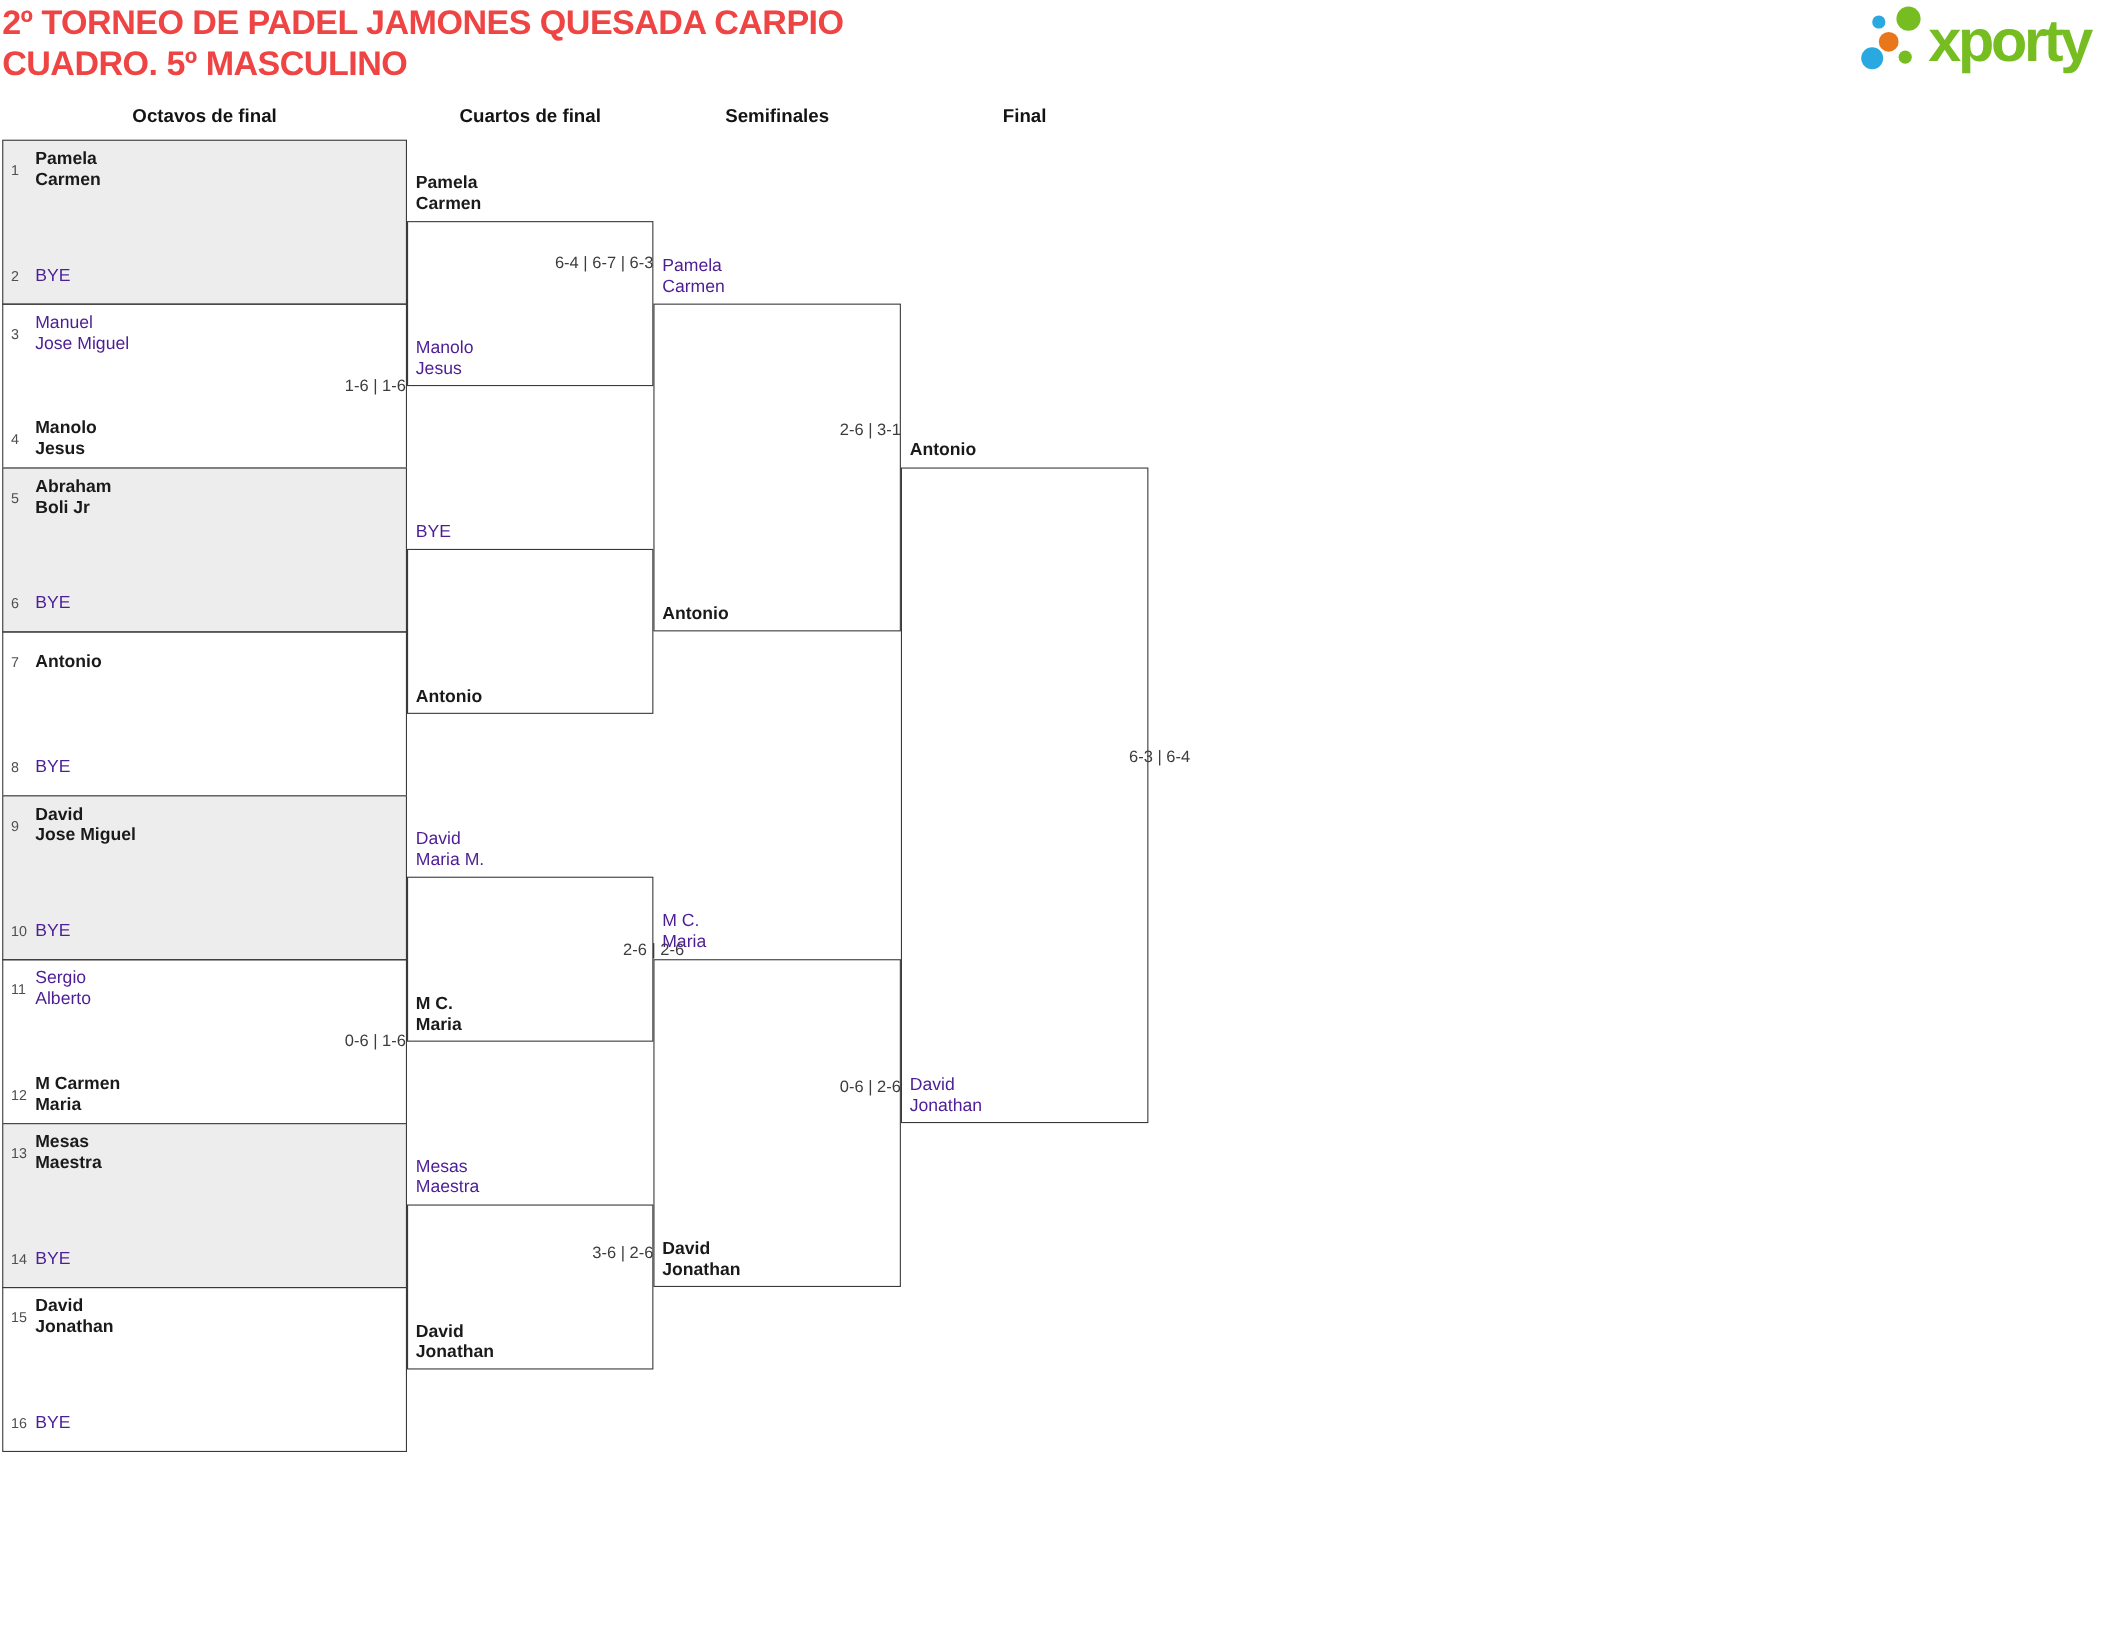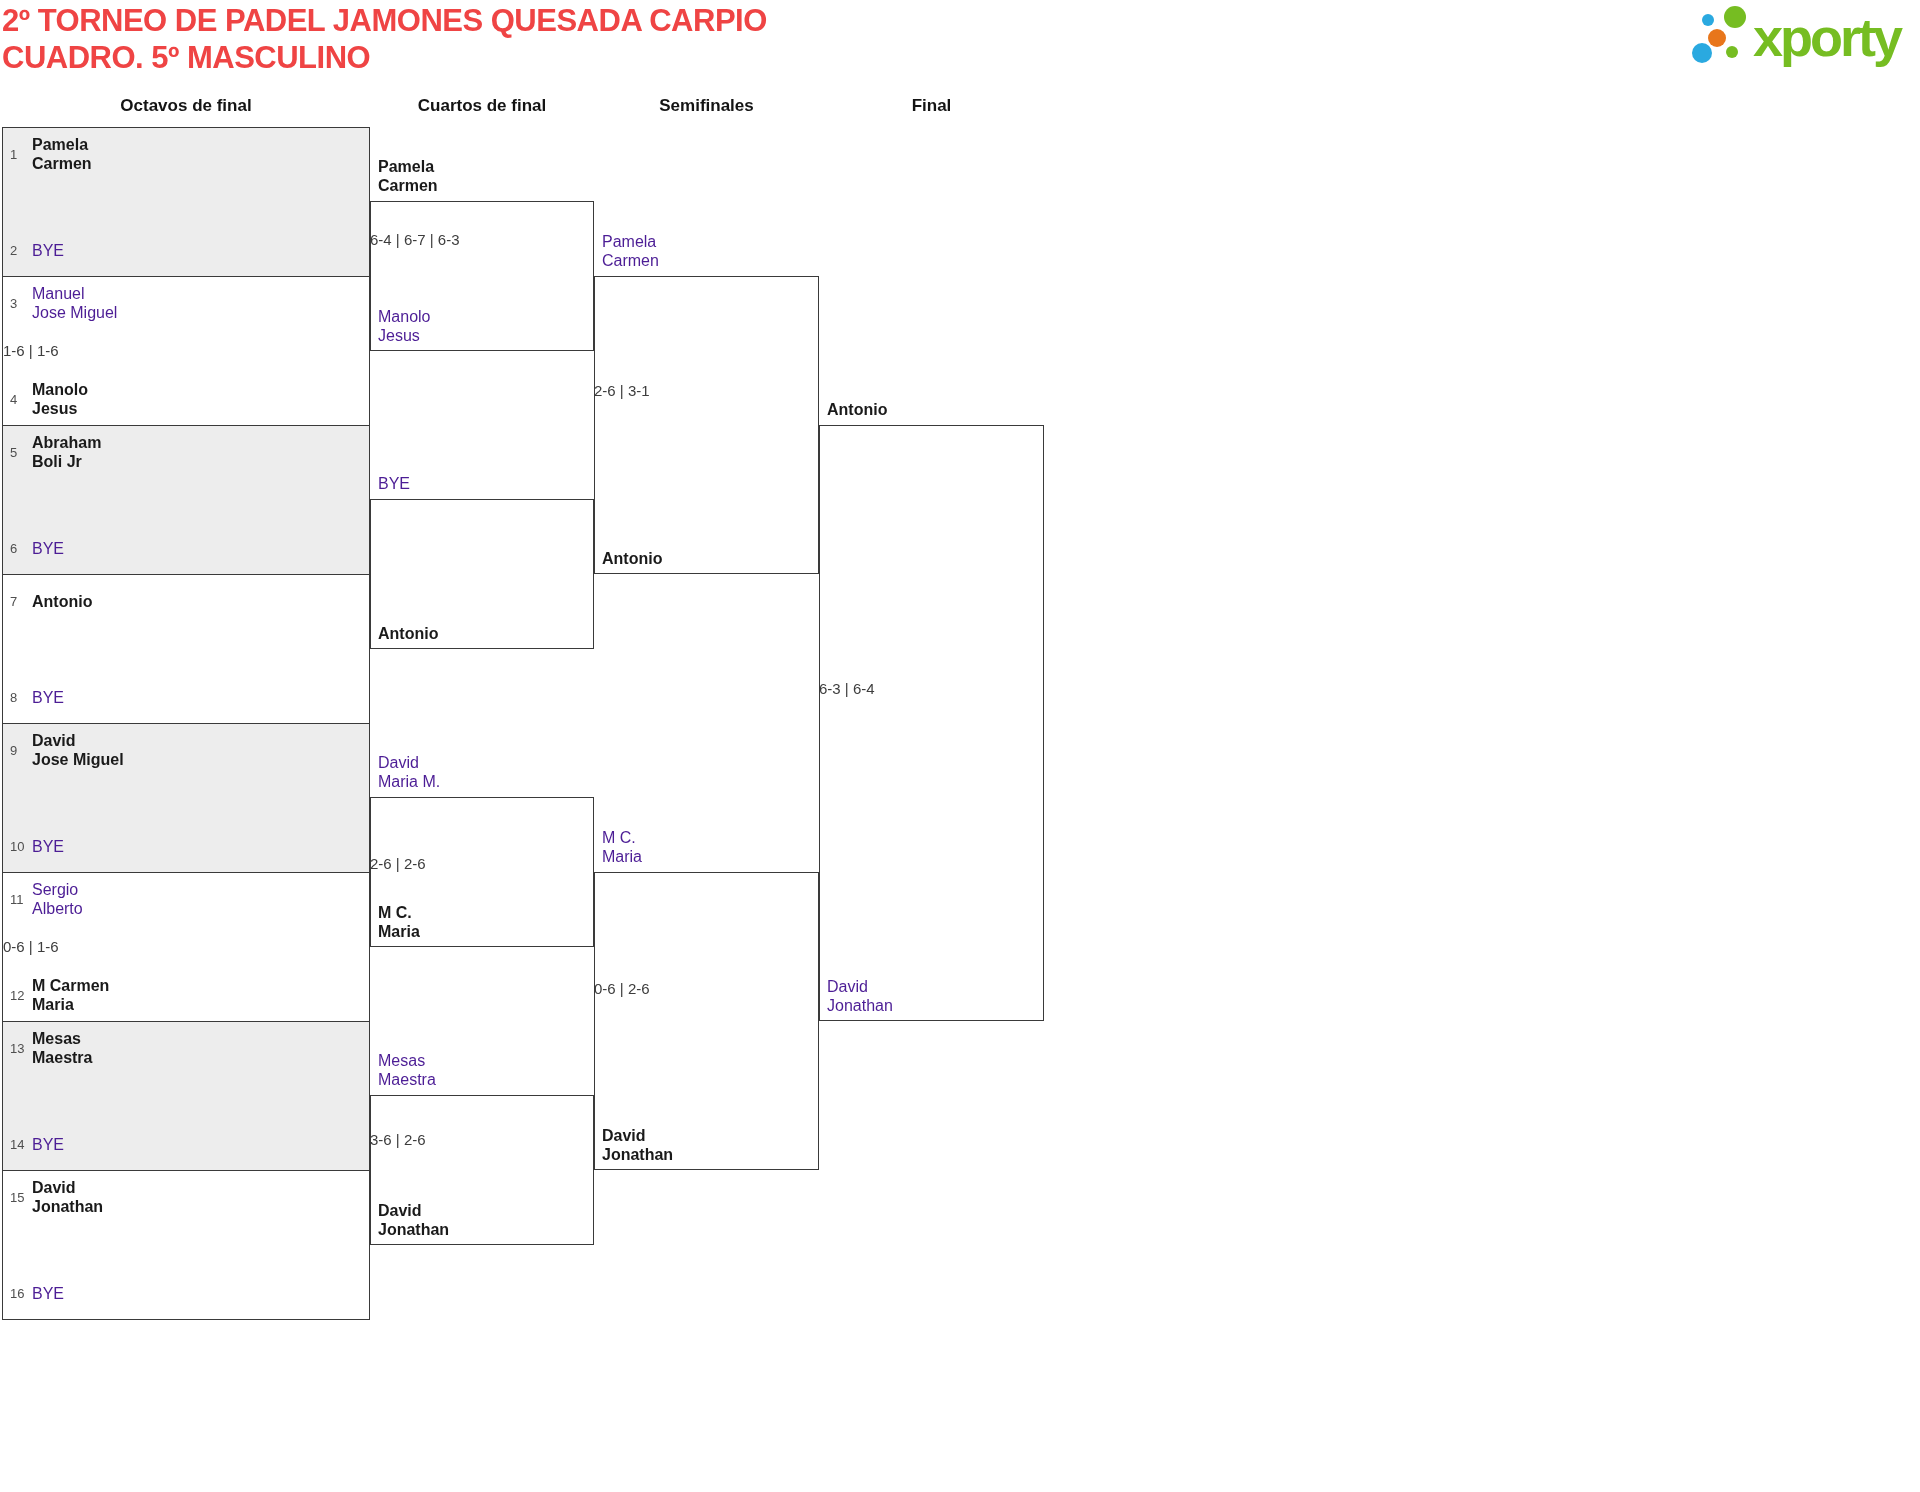--- a/index.html
+++ b/index.html
@@ -15,21 +15,21 @@
   .box.grey{background:#ededed;}
   .r16{left:2px;width:368px;height:150px;}
 
   .slot{position:absolute;left:7px;right:4px;height:44px;display:flex;align-items:center;}
   .slot.top{top:4px;} .slot.bot{bottom:4px;}
   .seed{flex:0 0 22px;width:22px;font-size:13px;color:#4f4f4f;}
   .nm{font-size:16px;line-height:19px;white-space:nowrap;}
   .w{font-weight:700;color:#1a1a1a;}
   .l{font-weight:400;color:#4c1d95;}
 
-  .score{position:absolute;text-align:left;font-size:15px;color:#3d3d3d;height:20px;line-height:20px;}
+  .score{position:absolute;text-align:right;font-size:15px;color:#3d3d3d;height:20px;line-height:20px;}
   .r16score{left:0;right:0;top:64px;}
 
   .rname{position:absolute;font-size:16px;line-height:19px;white-space:nowrap;}
 
   .dot{position:absolute;border-radius:50%;}
   .brand{position:absolute;left:1753px;top:6px;font-size:54px;font-weight:700;
          letter-spacing:-3px;color:#76bd22;white-space:nowrap;}
 </style>
 </head>
 <body>

